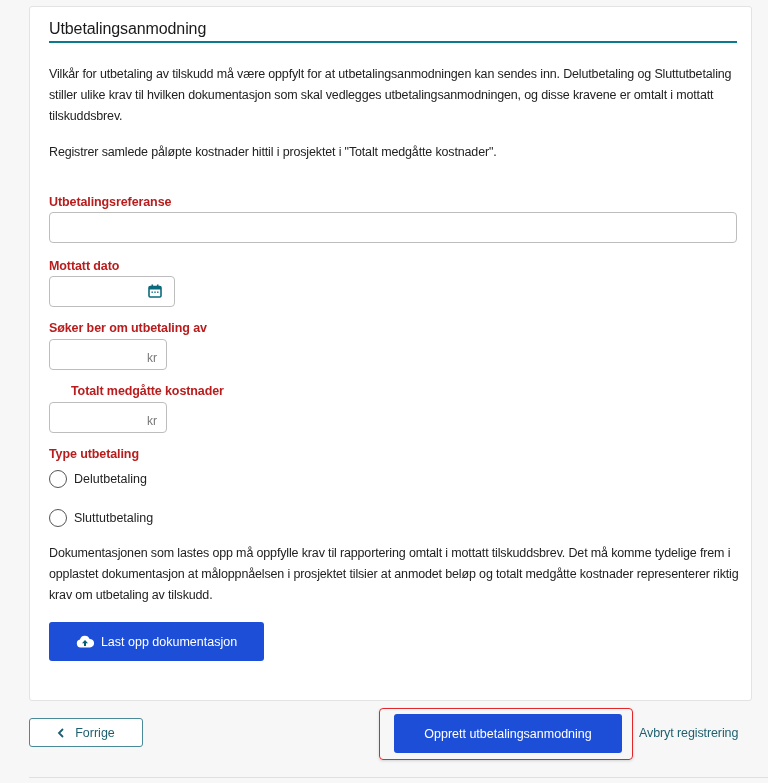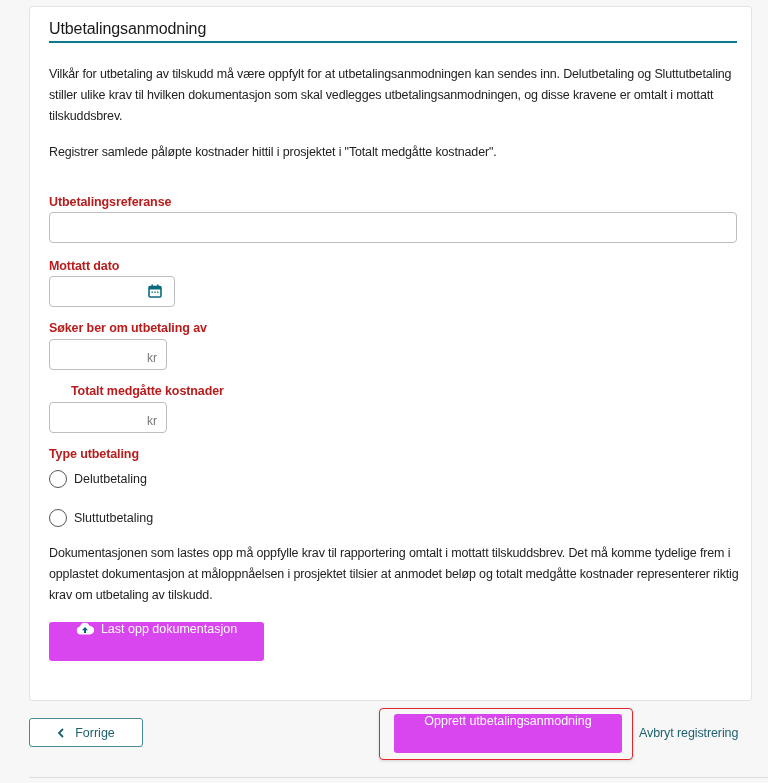--- a/index.html
+++ b/index.html
@@ -44,23 +44,23 @@
     .suffix {
       position: absolute; right: 10px; top: 12px; font-size: 12px; color: #777;
     }
     .cal-icon { position: absolute; right: 13px; top: 8px; width: 14px; height: 14px; }
     .radio-row { position: absolute; left: 19px; display: flex; align-items: center; gap: 7px; }
     .radio {
       width: 18px; height: 18px; border: 1px solid #555; border-radius: 50%; background: #fff;
     }
     .radio-label { font-size: 12.5px; color: #222; }
     .btn-primary {
-      position: absolute; background: #d946ef; color: #fff; border: none; border-radius: 3px;
+      position: absolute; background: #1d4ed8; color: #fff; border: none; border-radius: 3px;
       font-family: "Liberation Sans", sans-serif; font-size: 12.5px;
-      display: flex; align-items: flex-start; justify-content: center; gap: 7px;
+      display: flex; align-items: center; justify-content: center; gap: 7px;
     }
     .btn-secondary {
       position: absolute; left: 29px; top: 718px; width: 114px; height: 29px;
       background: #fff; border: 1px solid #4a8a98; border-radius: 3px; color: #1d5f6f;
       font-family: "Liberation Sans", sans-serif; font-size: 12.5px;
       display: flex; align-items: center; justify-content: center; gap: 10px;
     }
     .highlight {
       position: absolute; left: 379px; top: 708px; width: 254px; height: 52px;
       border: 1.5px solid #e3262a; border-radius: 4px;

